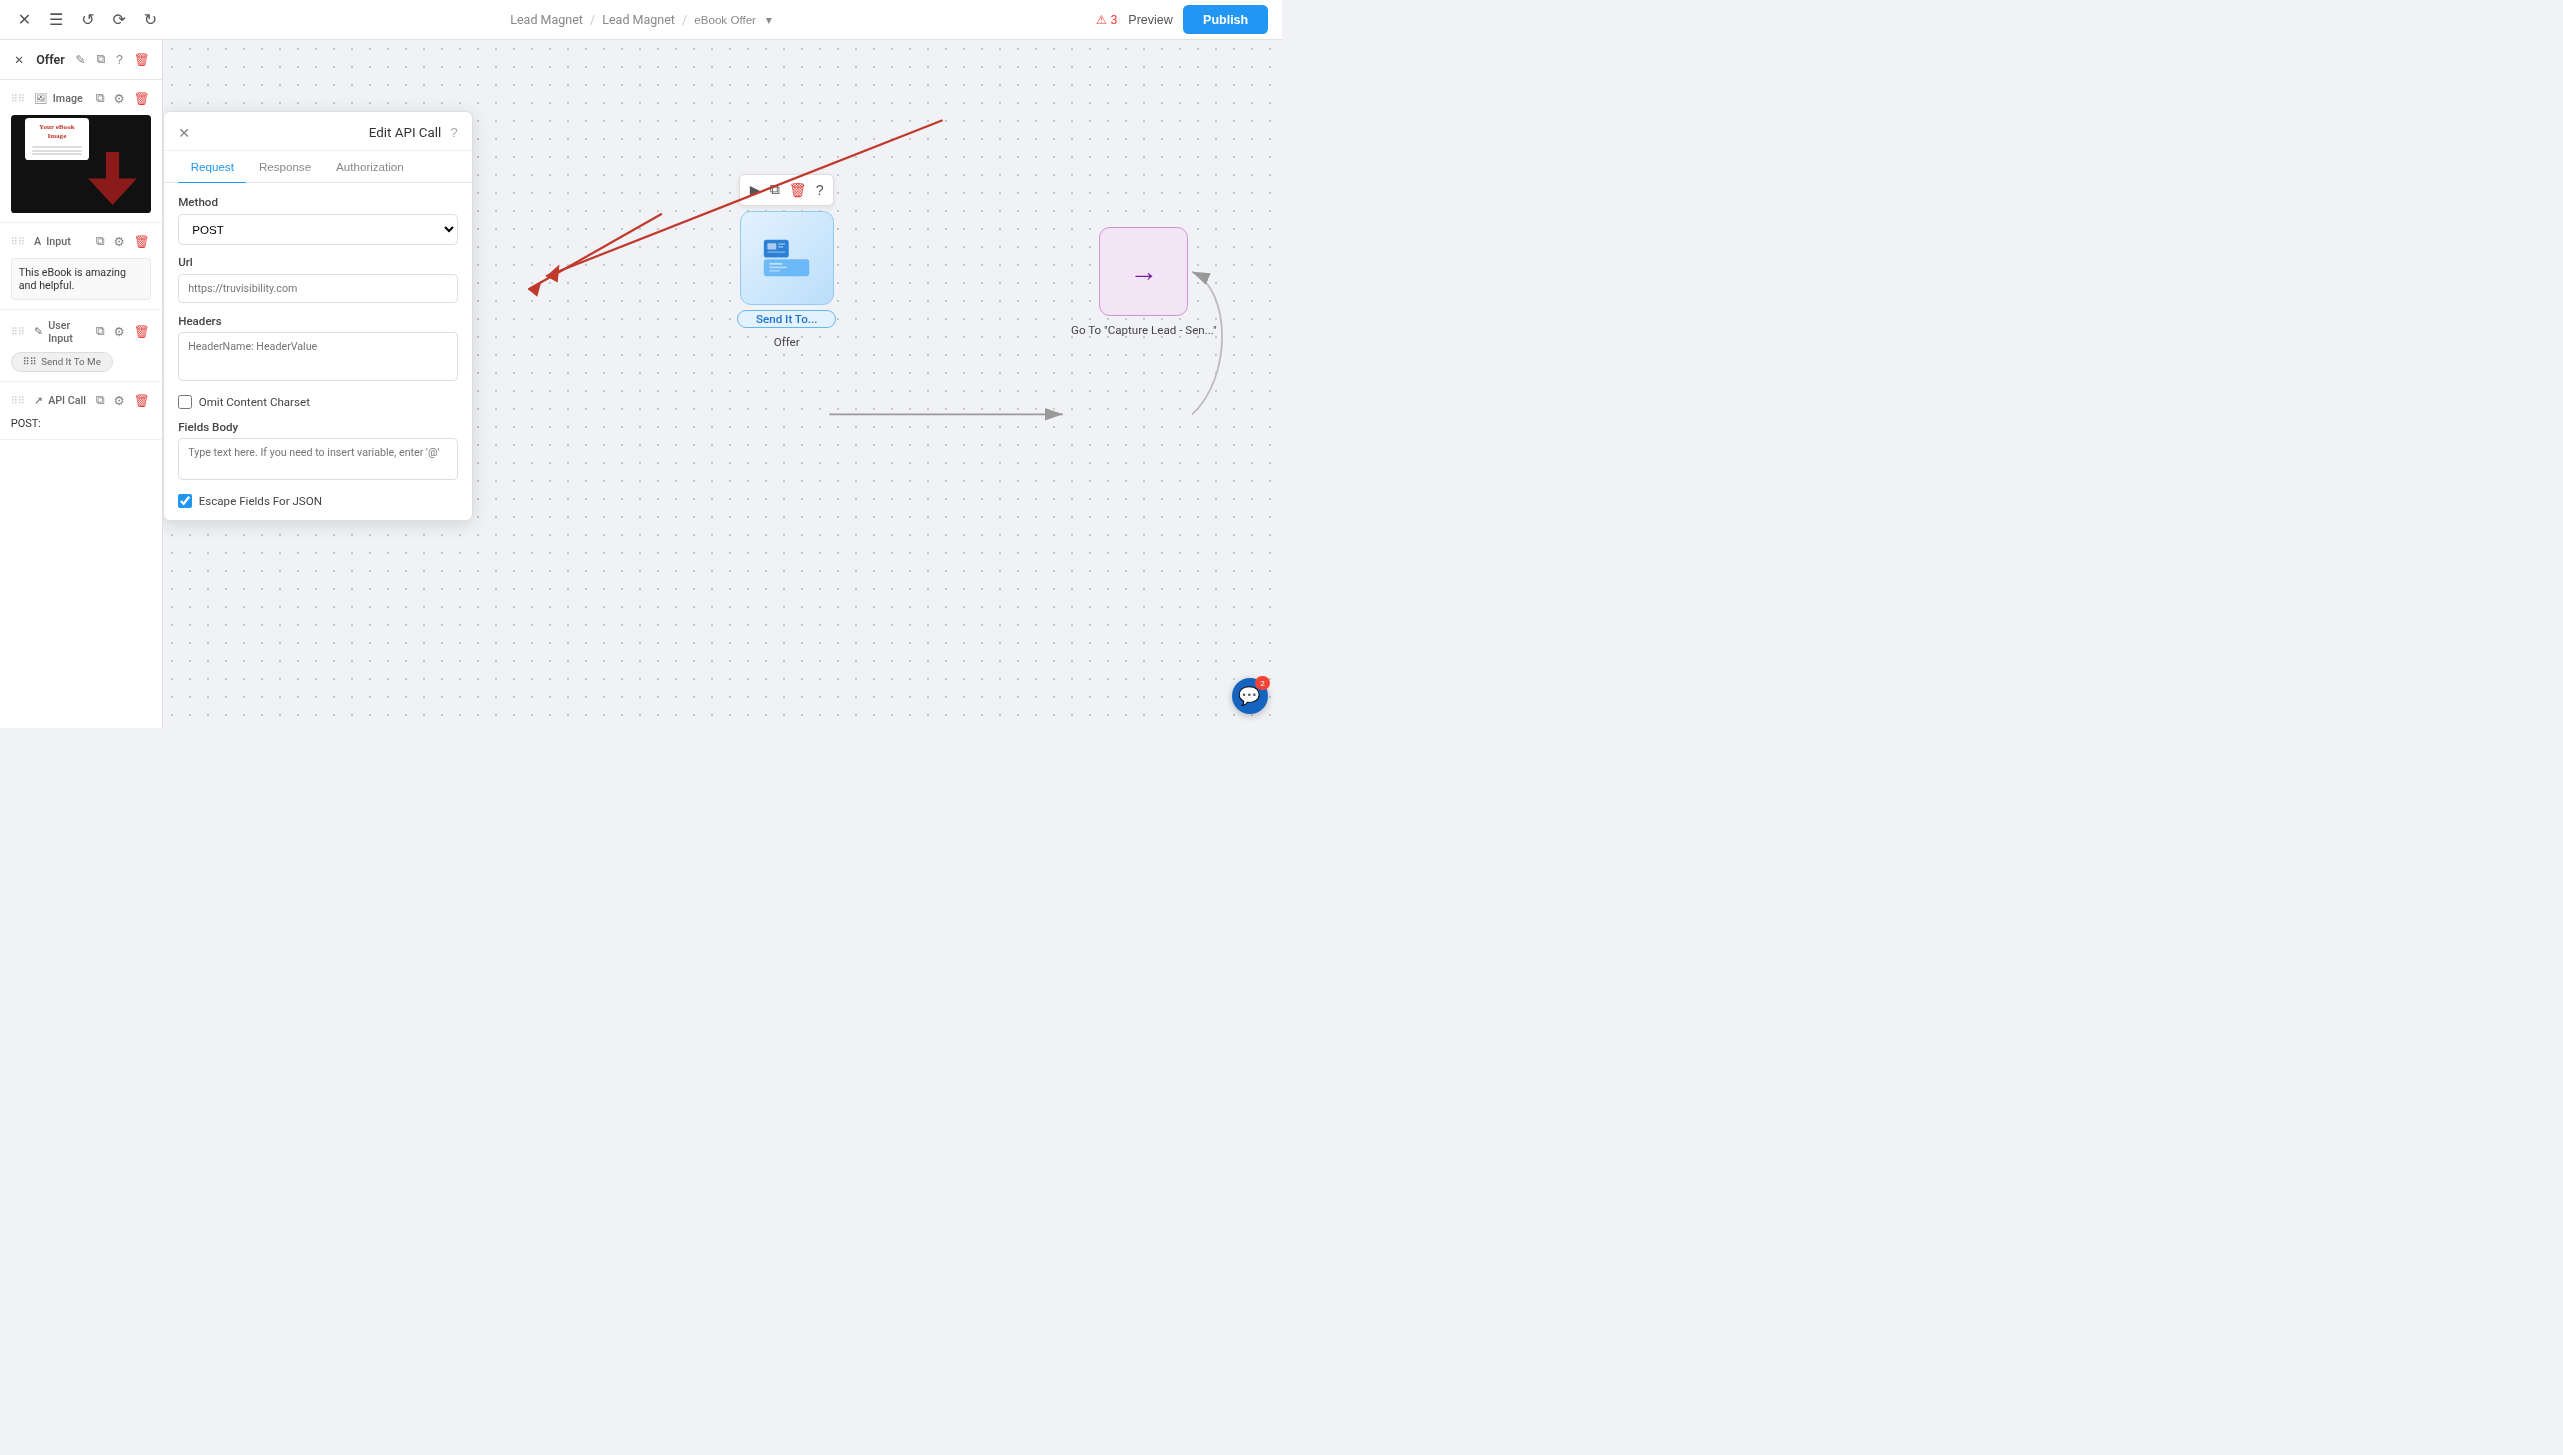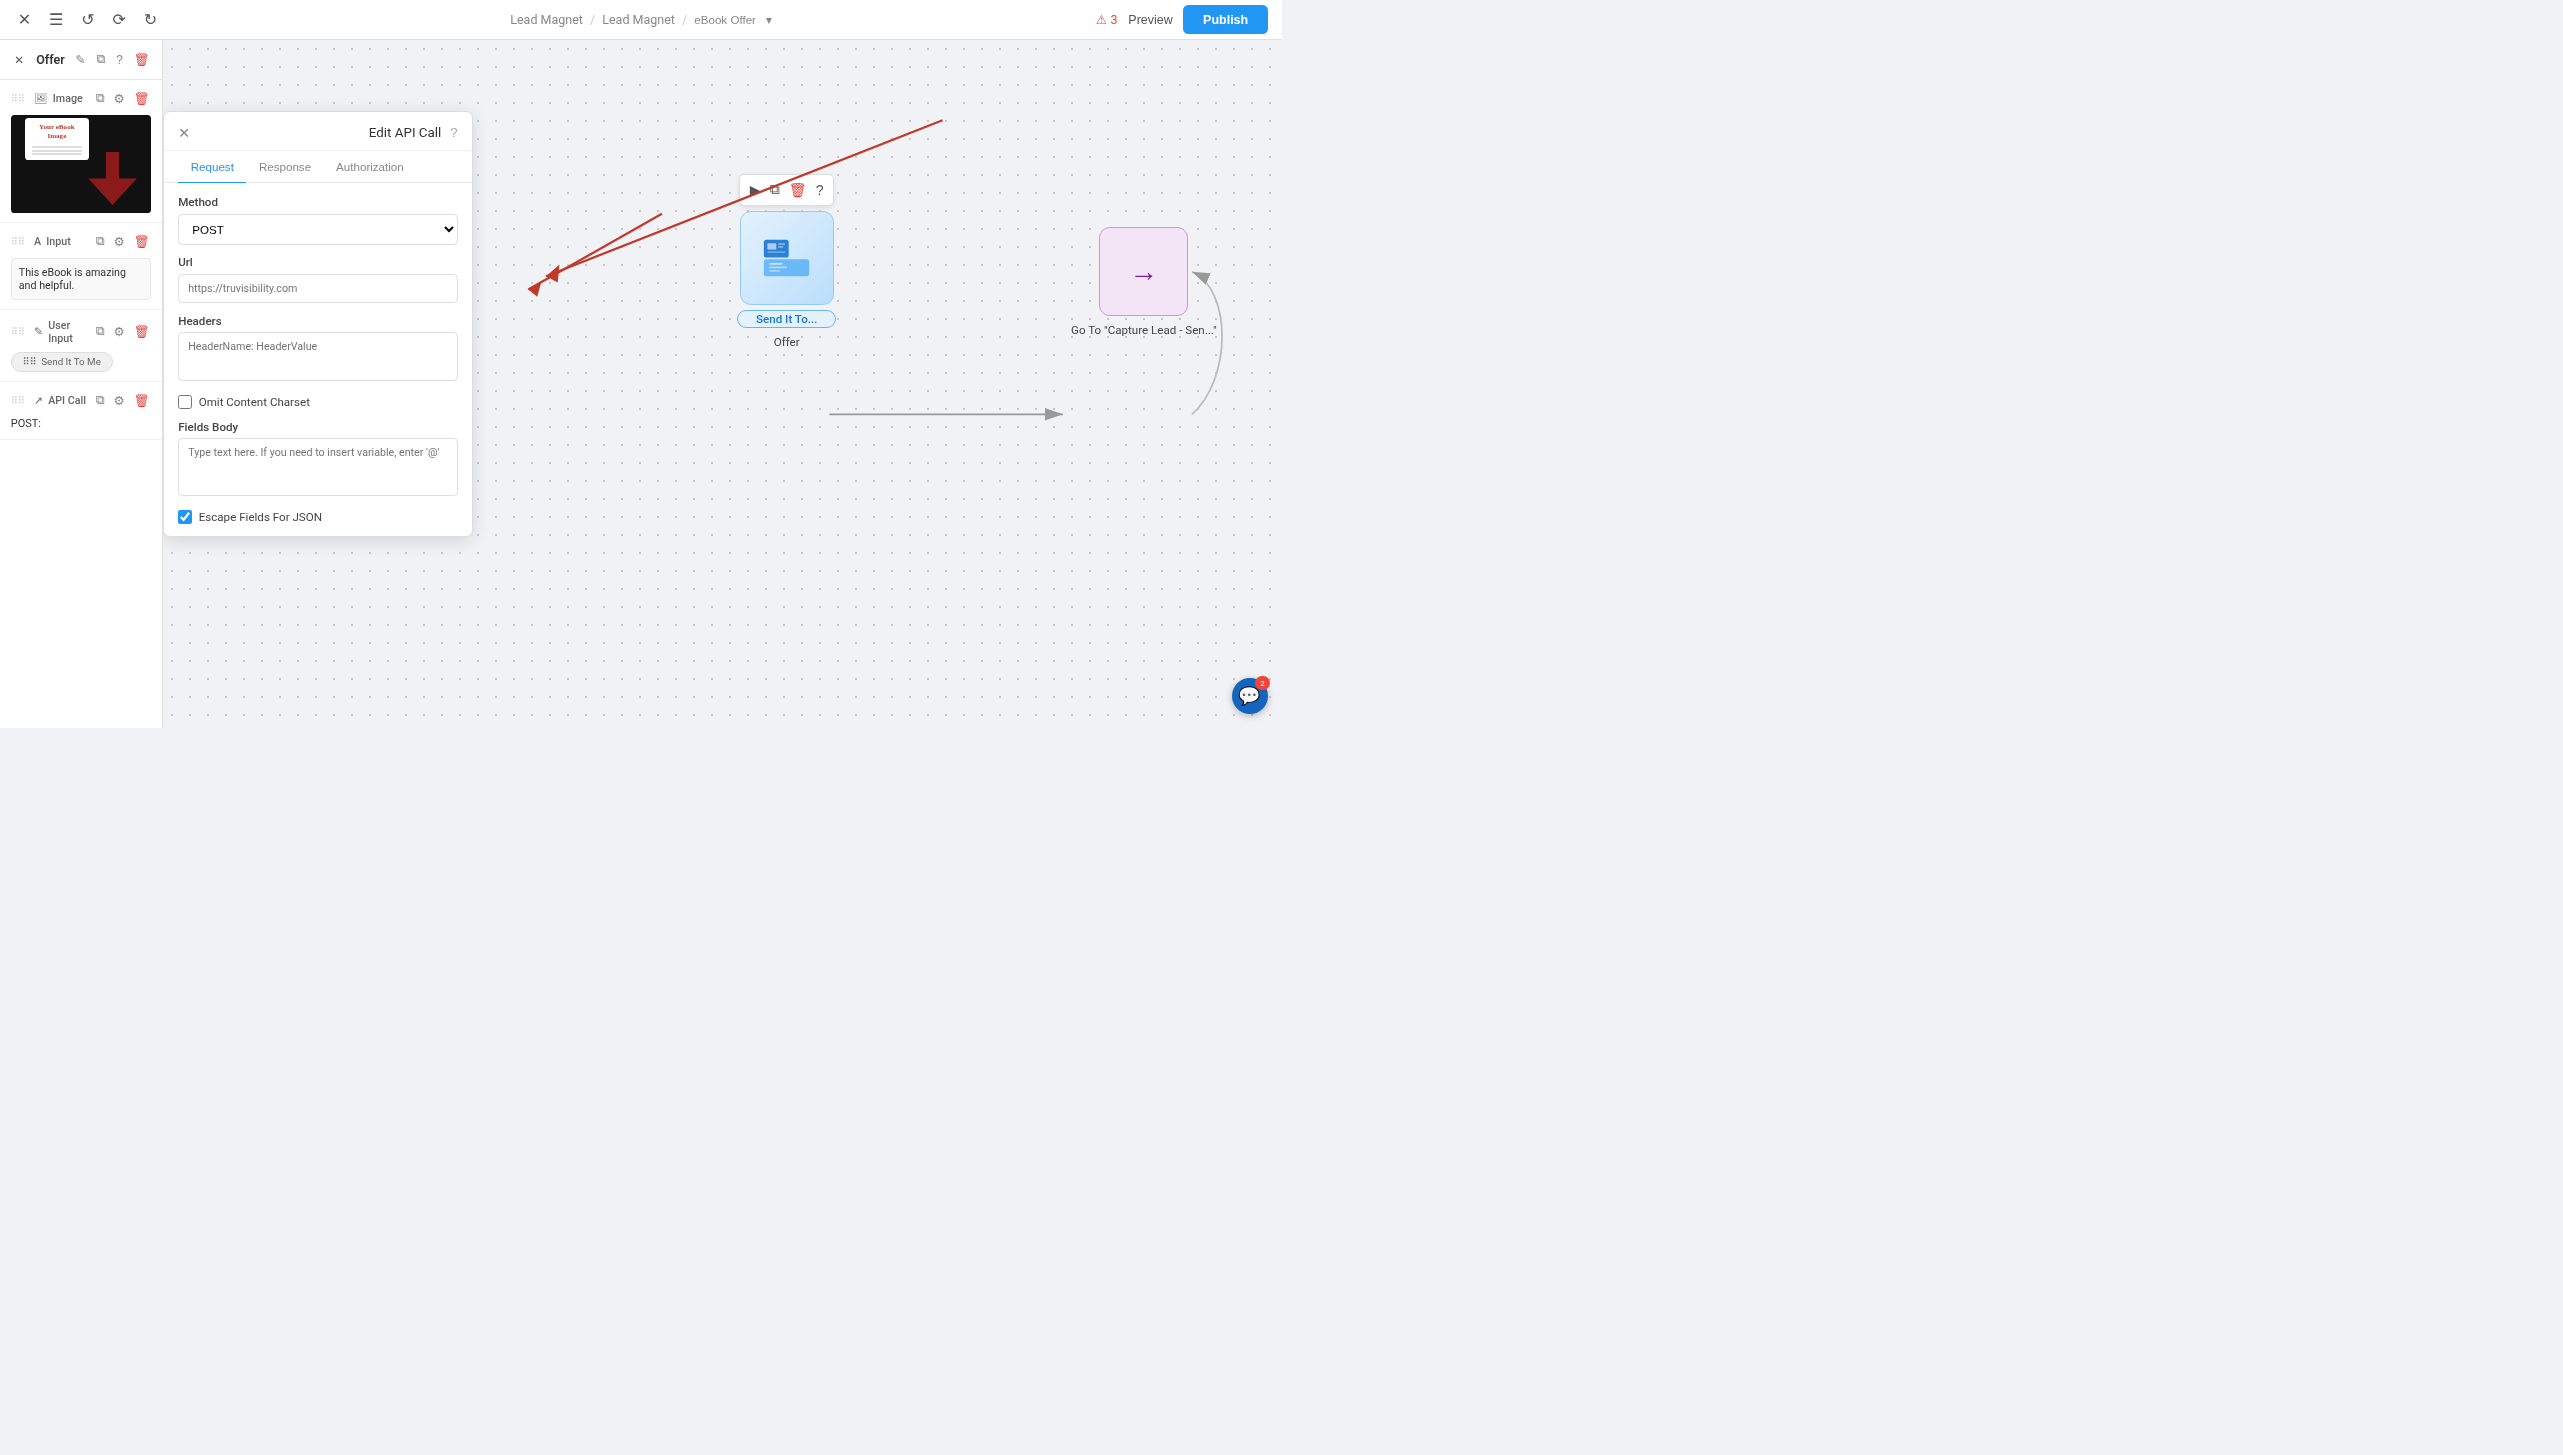--- a/index.html
+++ b/index.html
@@ -307,21 +307,21 @@
         <div>
           <div class="field-label">Headers</div>
           <textarea class="field-textarea" style="height: 49px;" placeholder="HeaderName: HeaderValue"></textarea>
         </div>
         <div class="checkbox-row">
           <input type="checkbox" class="checkbox-blue" id="omit-charset" style="">
           <label for="omit-charset">Omit Content Charset</label>
         </div>
         <div>
           <div class="field-label">Fields Body</div>
-          <textarea class="field-textarea" style="height: 58px;" placeholder="Type text here. If you need to insert variable, enter '@'"></textarea>
+          <textarea class="field-textarea" style="height: 42px;" placeholder="Type text here. If you need to insert variable, enter '@'"></textarea>
         </div>
         <div class="checkbox-row">
           <input type="checkbox" class="checkbox-blue" id="escape-json" checked="" style="">
           <label for="escape-json">Escape Fields For JSON</label>
         </div>
       </div>
     </div>
 
     <div class="flow-node-container" style="left:574px; top:134px;">
       <div class="flow-node-toolbar">

